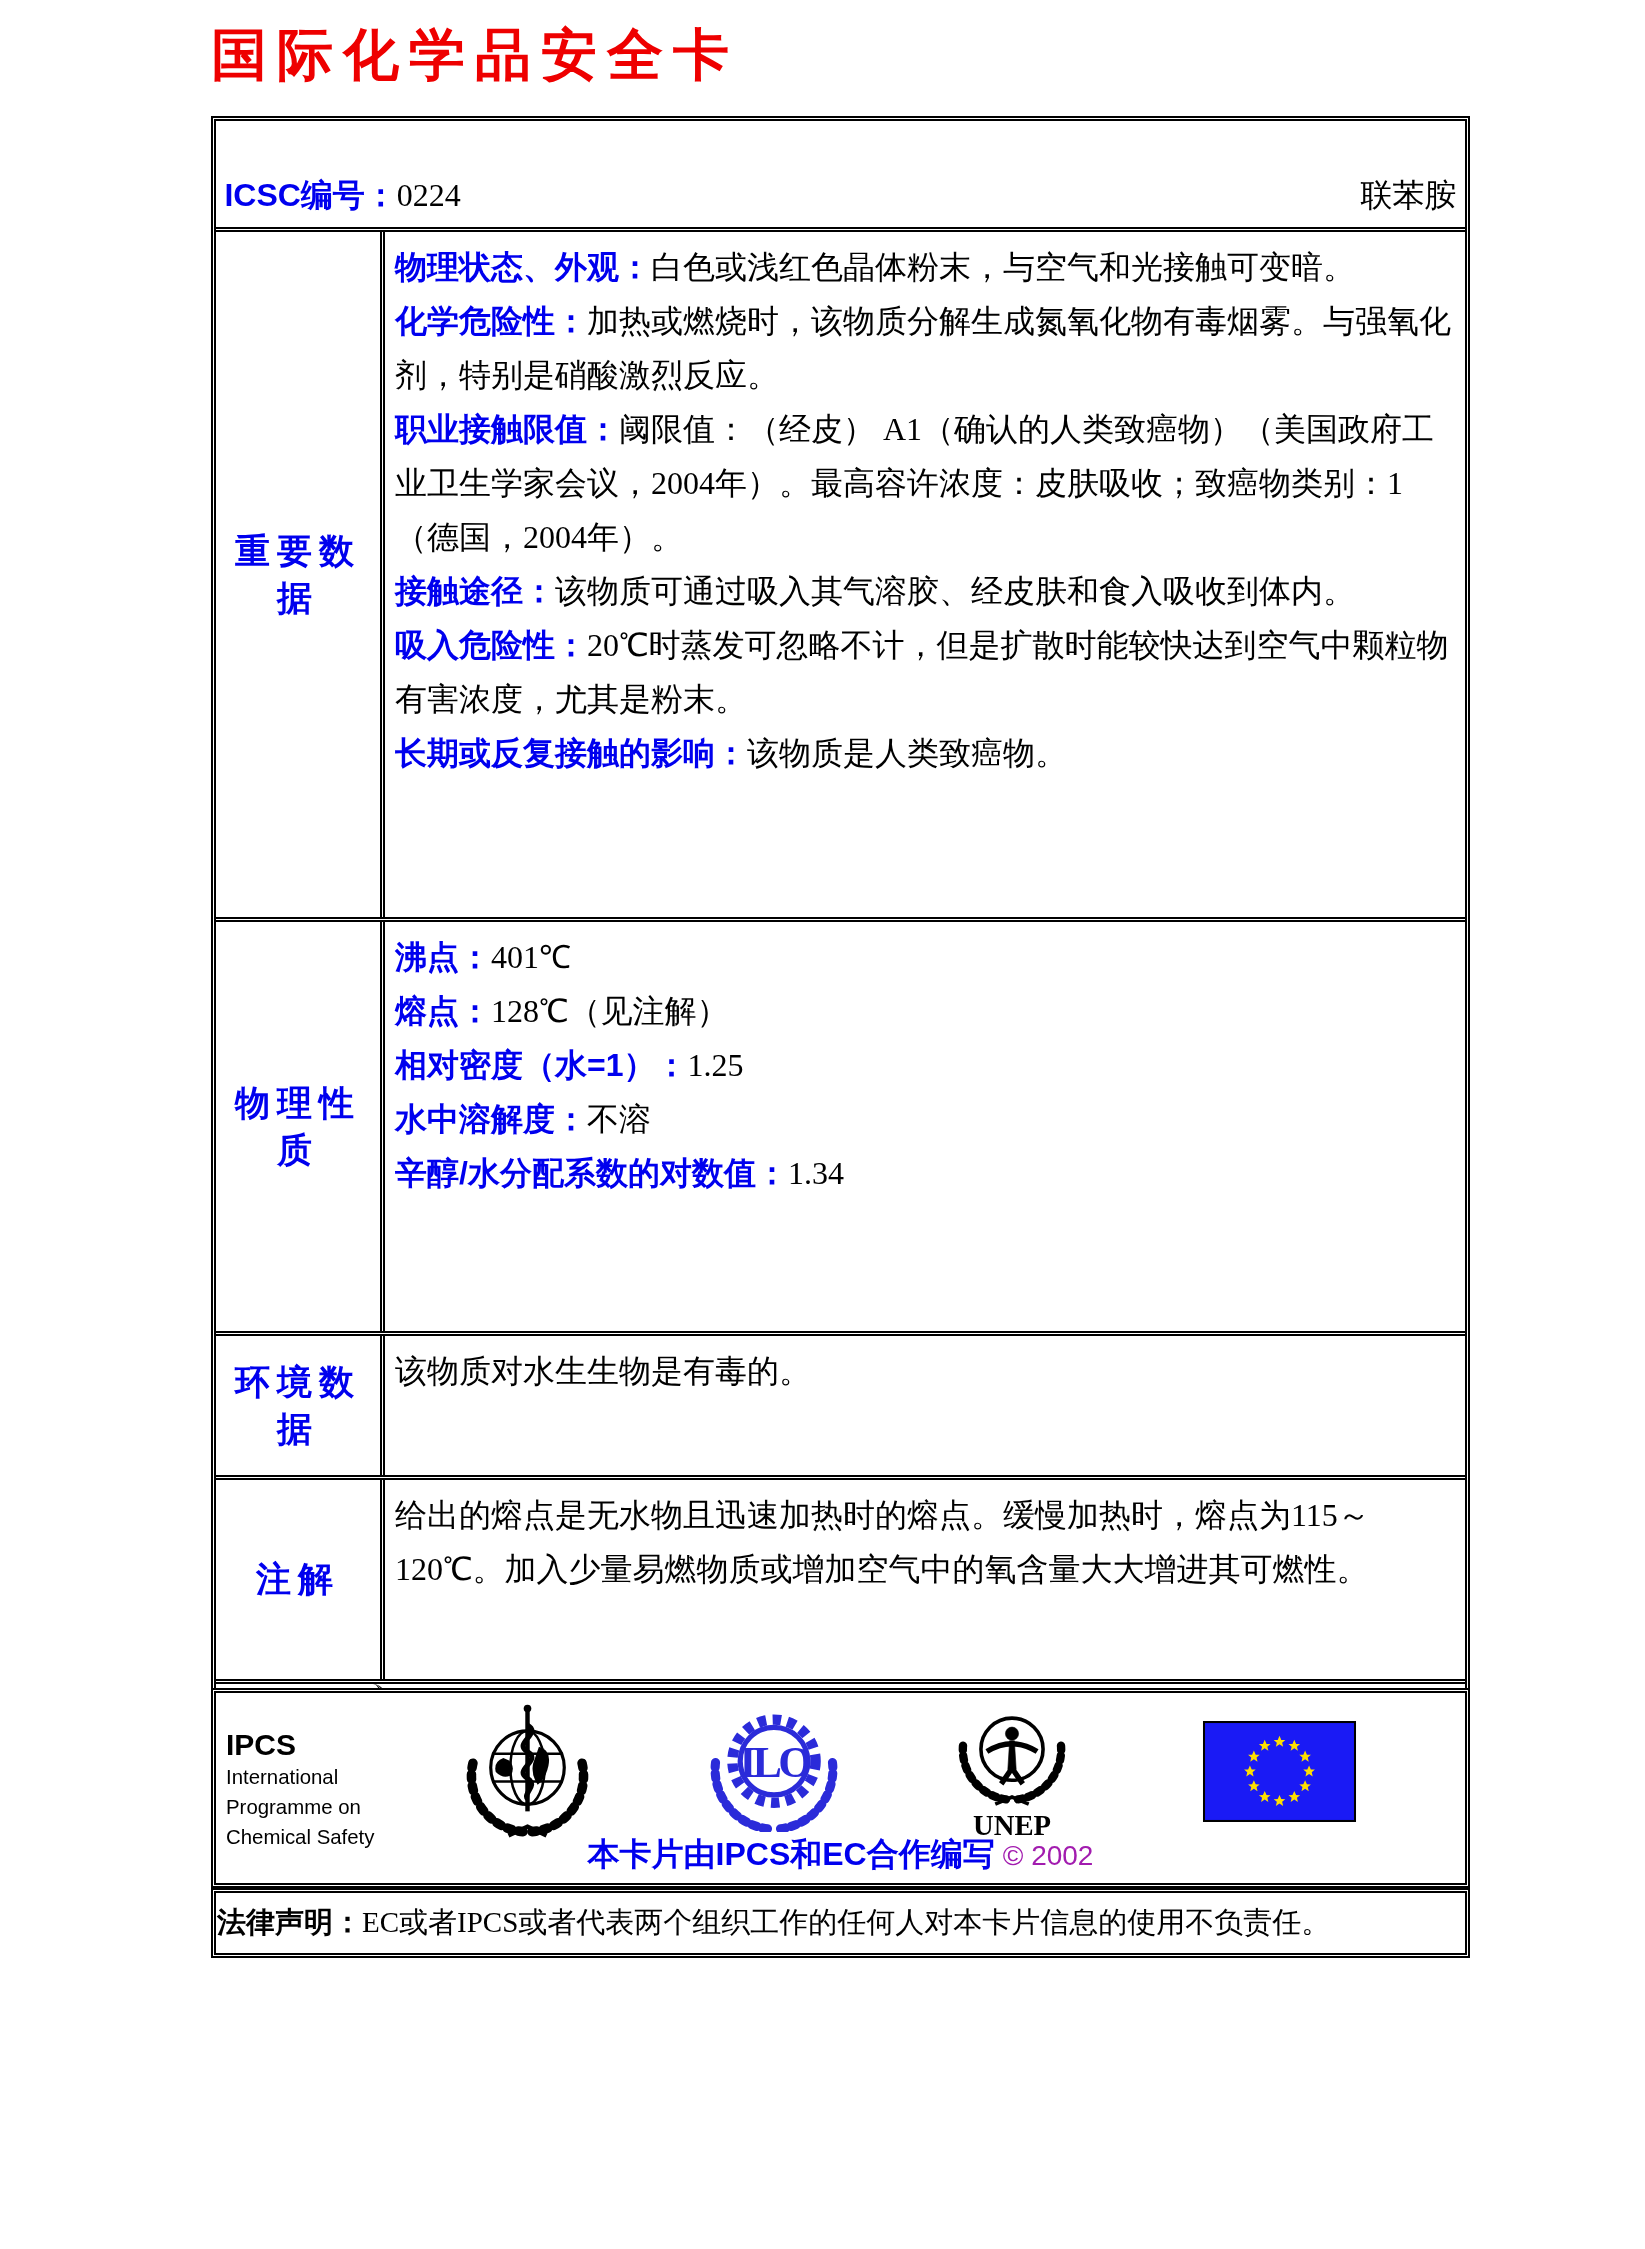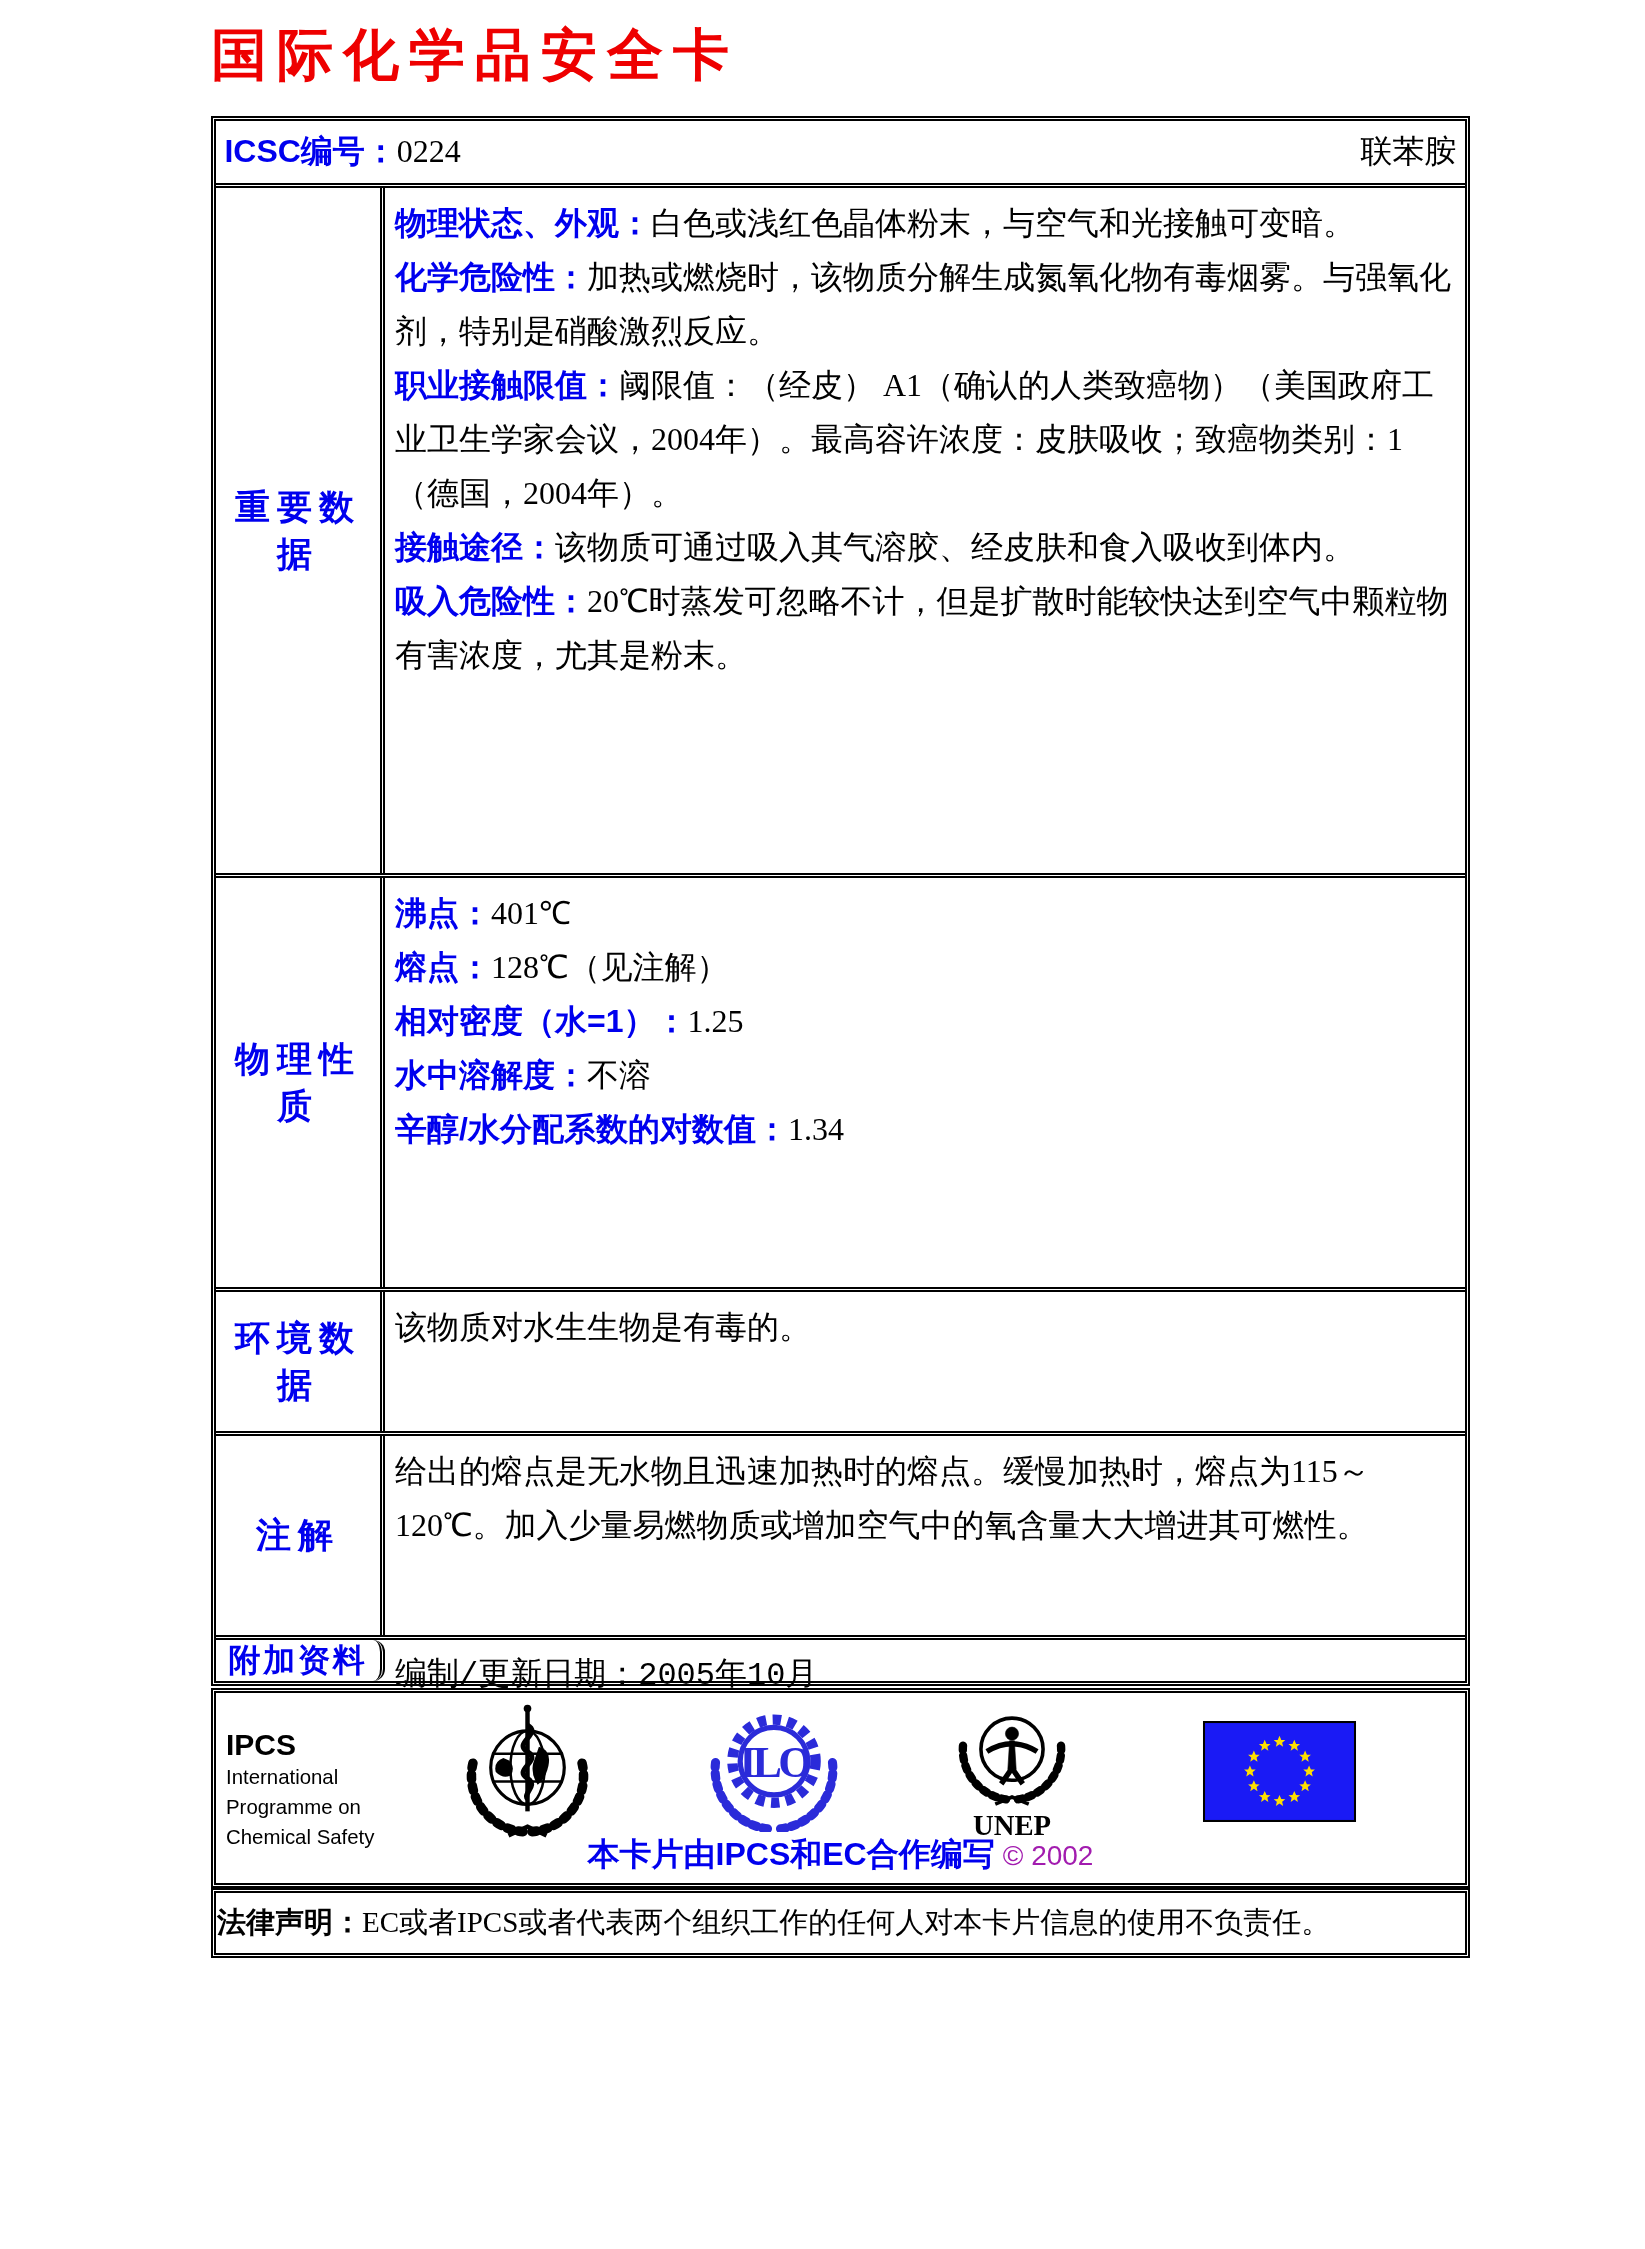--- a/index.html
+++ b/index.html
@@ -4,21 +4,21 @@
 <style>
   html,body{margin:0;padding:0;background:#ffffff;}
   body{width:1646px;height:2250px;position:relative;font-family:"Liberation Serif",serif;color:#000;}
   .title{position:absolute;left:211px;top:18.3px;width:1259px;
          font-family:"Liberation Sans",sans-serif;font-weight:bold;font-size:56px;
          letter-spacing:10px;color:#ee0000;}
   .box{position:absolute;left:211px;width:1259px;border:5.6px double #000;box-sizing:border-box;background:#fff;}
   .main{top:116px;}
   .row{display:flex;border-bottom:5px double #000;box-sizing:border-box;}
   .row.last{border-bottom:none;}
-  .hdr{height:67px;align-items:center;justify-content:space-between;padding:0 8.4px;font-size:32px;}
+  .hdr{height:67px;align-items:center;justify-content:space-between;padding:0 8.4px;font-size:32px;margin-top:44px;}
   .blue{color:#0000ee;font-family:"Liberation Sans",sans-serif;font-weight:bold;}
   .label-cell{width:169px;flex:0 0 169px;border-right:5px double #000;display:flex;
               align-items:center;justify-content:center;color:#0000ee;
               font-family:"Liberation Sans",sans-serif;font-weight:bold;font-size:35px;
               letter-spacing:7px;text-align:center;box-sizing:border-box;}
   .content-cell{flex:1;padding:8.4px 11.3px 0 10px;font-size:32px;line-height:54px;}
   .para{margin:0;}
   .flbl{color:#0000ee;font-family:"Liberation Sans",sans-serif;font-weight:bold;margin-top:12px;}
   .fval{color:#000;}
   
@@ -49,20 +49,21 @@
   </div>
 
   <div class="row" style="height:690px">
     <div class="label-cell">重要数据</div>
     <div class="content-cell">
       <div class="para"><span class="flbl">物理状态、外观：</span><span class="fval">白色或浅红色晶体粉末，与空气和光接触可变暗。</span></div>
       <div class="para"><span class="flbl">化学危险性：</span><span class="fval">加热或燃烧时，该物质分解生成氮氧化物有毒烟雾。与强氧化剂，特别是硝酸激烈反应。</span></div>
       <div class="para"><span class="flbl">职业接触限值：</span><span class="fval">阈限值：（经皮） A1（确认的人类致癌物）（美国政府工业卫生学家会议，2004年）。最高容许浓度：皮肤吸收；致癌物类别：1（德国，2004年）。</span></div>
       <div class="para"><span class="flbl">接触途径：</span><span class="fval">该物质可通过吸入其气溶胶、经皮肤和食入吸收到体内。</span></div>
       <div class="para"><span class="flbl">吸入危险性：</span><span class="fval">20℃时蒸发可忽略不计，但是扩散时能较快达到空气中颗粒物有害浓度，尤其是粉末。</span></div>
+      <div class="para"><span class="flbl">长期或反复接触的影响：</span><span class="fval">该物质是人类致癌物。</span></div>
     </div>
   </div>
 
   <div class="row" style="height:414px">
     <div class="label-cell">物理性质</div>
     <div class="content-cell">
       <div class="para"><span class="flbl">沸点：</span><span class="fval">401℃</span></div>
       <div class="para"><span class="flbl">熔点：</span><span class="fval">128℃（见注解）</span></div>
       <div class="para"><span class="flbl">相对密度（水=1）：</span><span class="fval">1.25</span></div>
       <div class="para"><span class="flbl">水中溶解度：</span><span class="fval">不溶</span></div>

